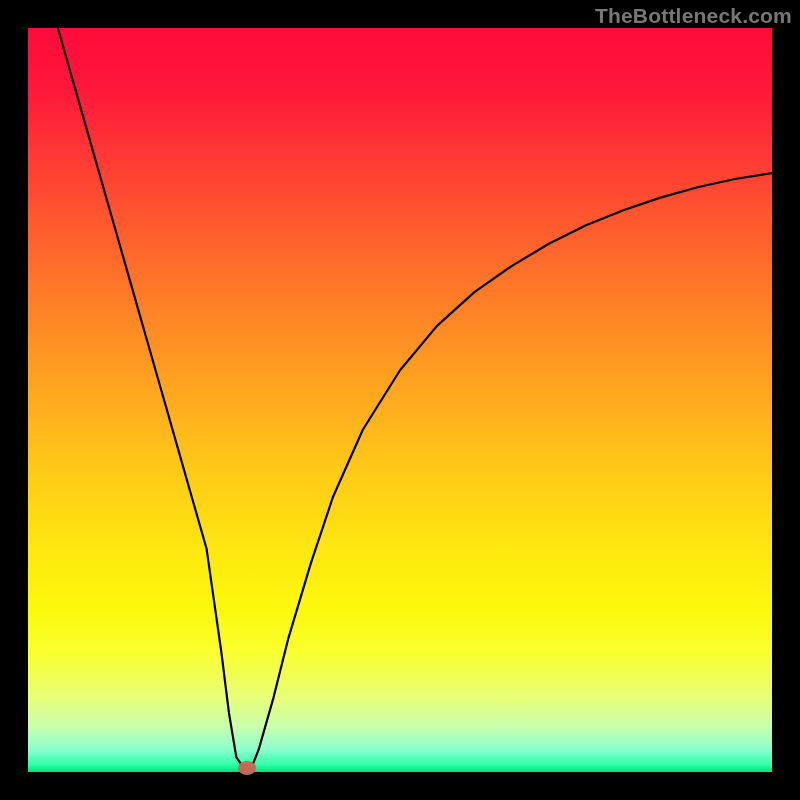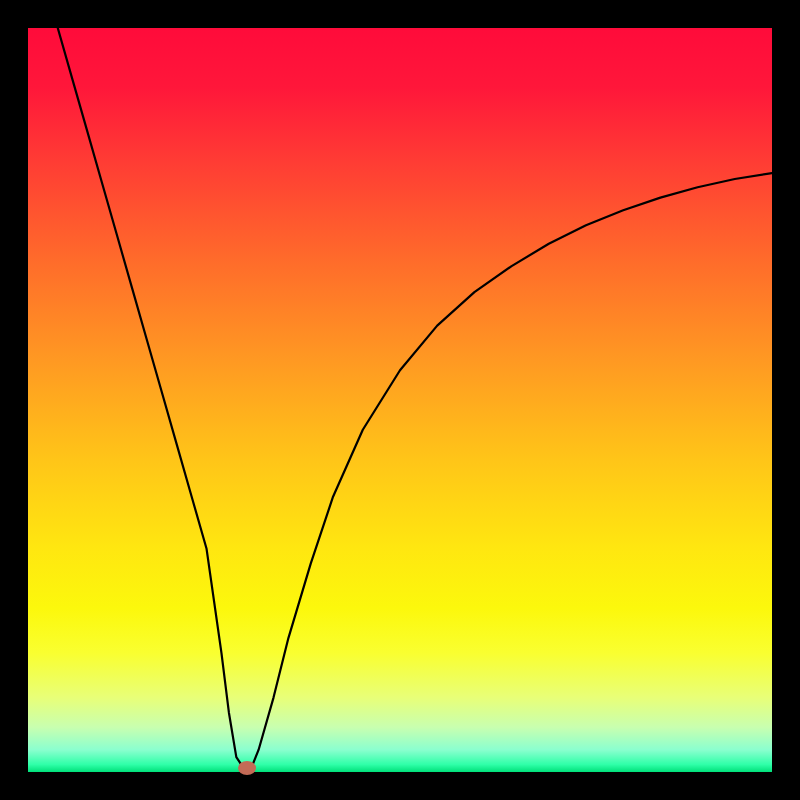--- a/index.html
+++ b/index.html
@@ -57,19 +57,20 @@
     height: 14px;
     border-radius: 50%;
     background: #c36a56;
     transform: translate(-50%, -50%);
   }
 </style>
 </head>
 <body>
 
 <div class="chart-frame">
+  <div class="watermark">TheBottleneck.com</div>
   <div class="plot-area">
     <svg class="curve-svg" viewBox="0 0 744 744" preserveAspectRatio="none">
       <path id="curve-path" fill="none" stroke="#000" stroke-width="2.2" stroke-linejoin="round" stroke-linecap="round" d="M29.76 0.00 L44.64 52.08 L59.52 104.16 L74.40 156.24 L89.28 208.32 L104.16 260.40 L119.04 312.48 L133.92 364.56 L148.80 416.64 L163.68 468.72 L178.56 520.80 L193.44 624.96 L200.88 684.48 L208.32 729.12 L215.76 740.28 L223.20 740.28 L230.64 721.68 L245.52 669.60 L260.40 610.08 L282.72 535.68 L305.04 468.72 L334.80 401.76 L372.00 342.24 L409.20 297.60 L446.40 264.12 L483.60 238.08 L520.80 215.76 L558.00 197.16 L595.20 182.28 L632.40 169.63 L669.60 159.22 L706.80 151.03 L744.00 145.08"></path>
     </svg>
     <div class="marker" id="min-marker" style="left: 219.48px; top: 740.28px; background: rgb(195, 106, 86);"></div>
   </div>
 </div>
 
 </body></html>

